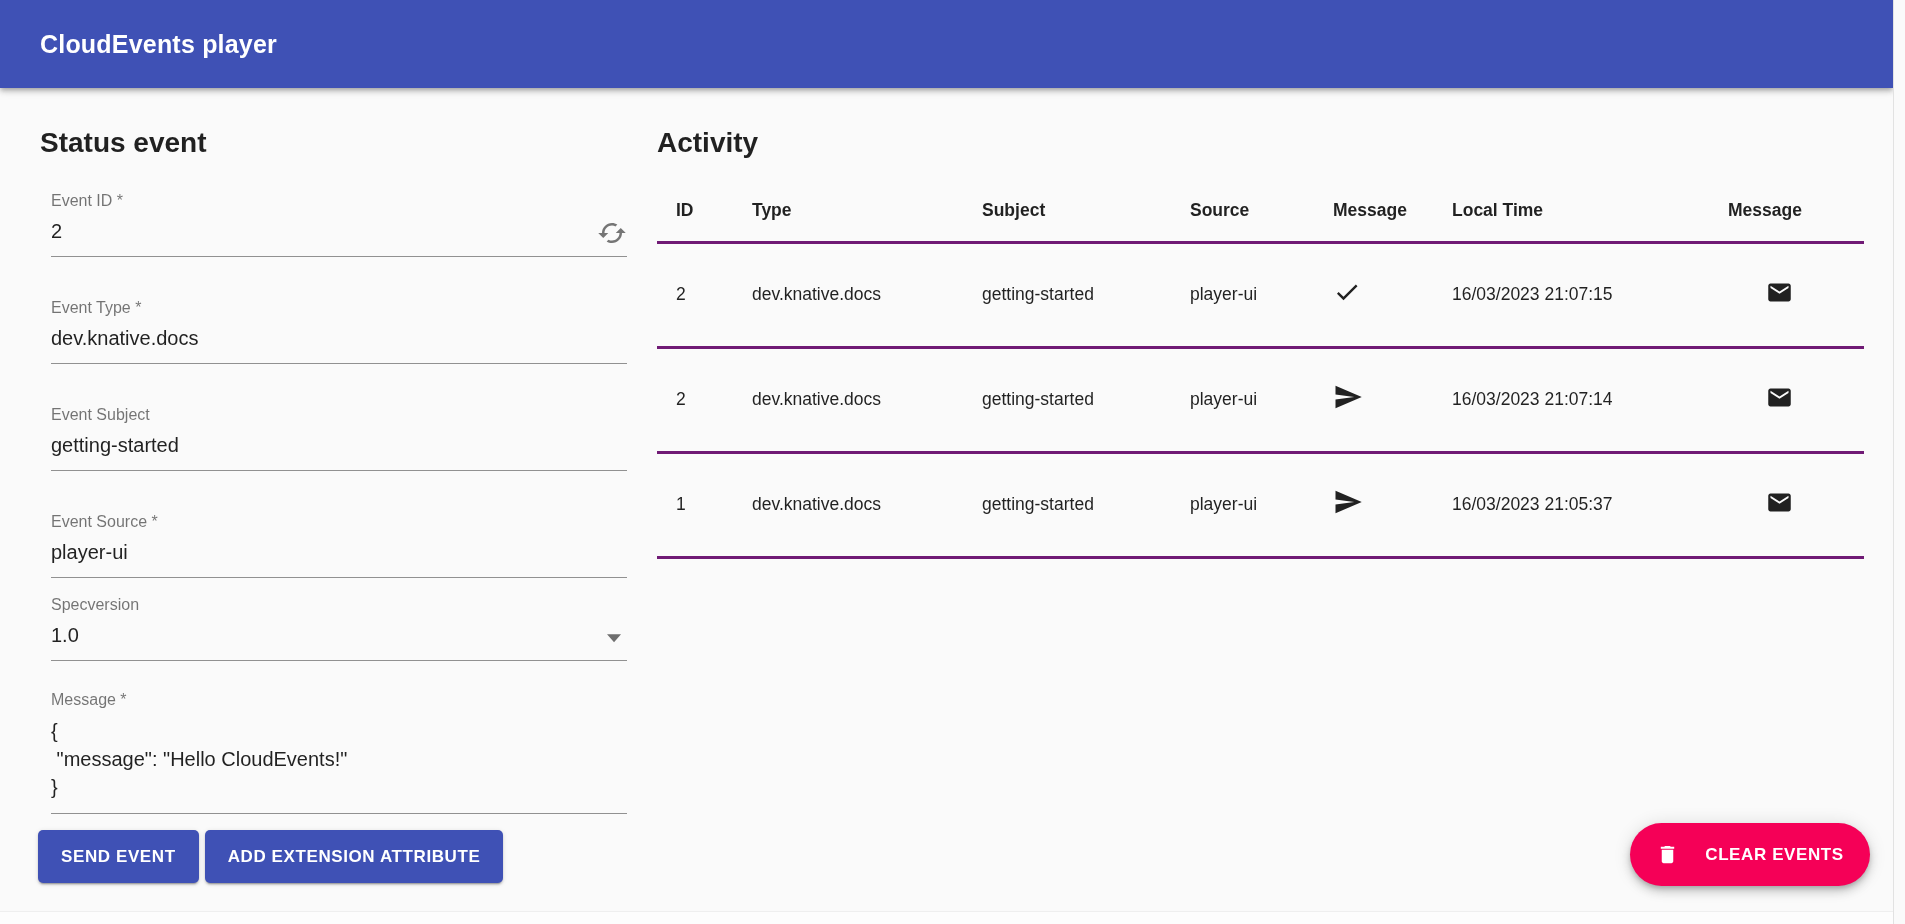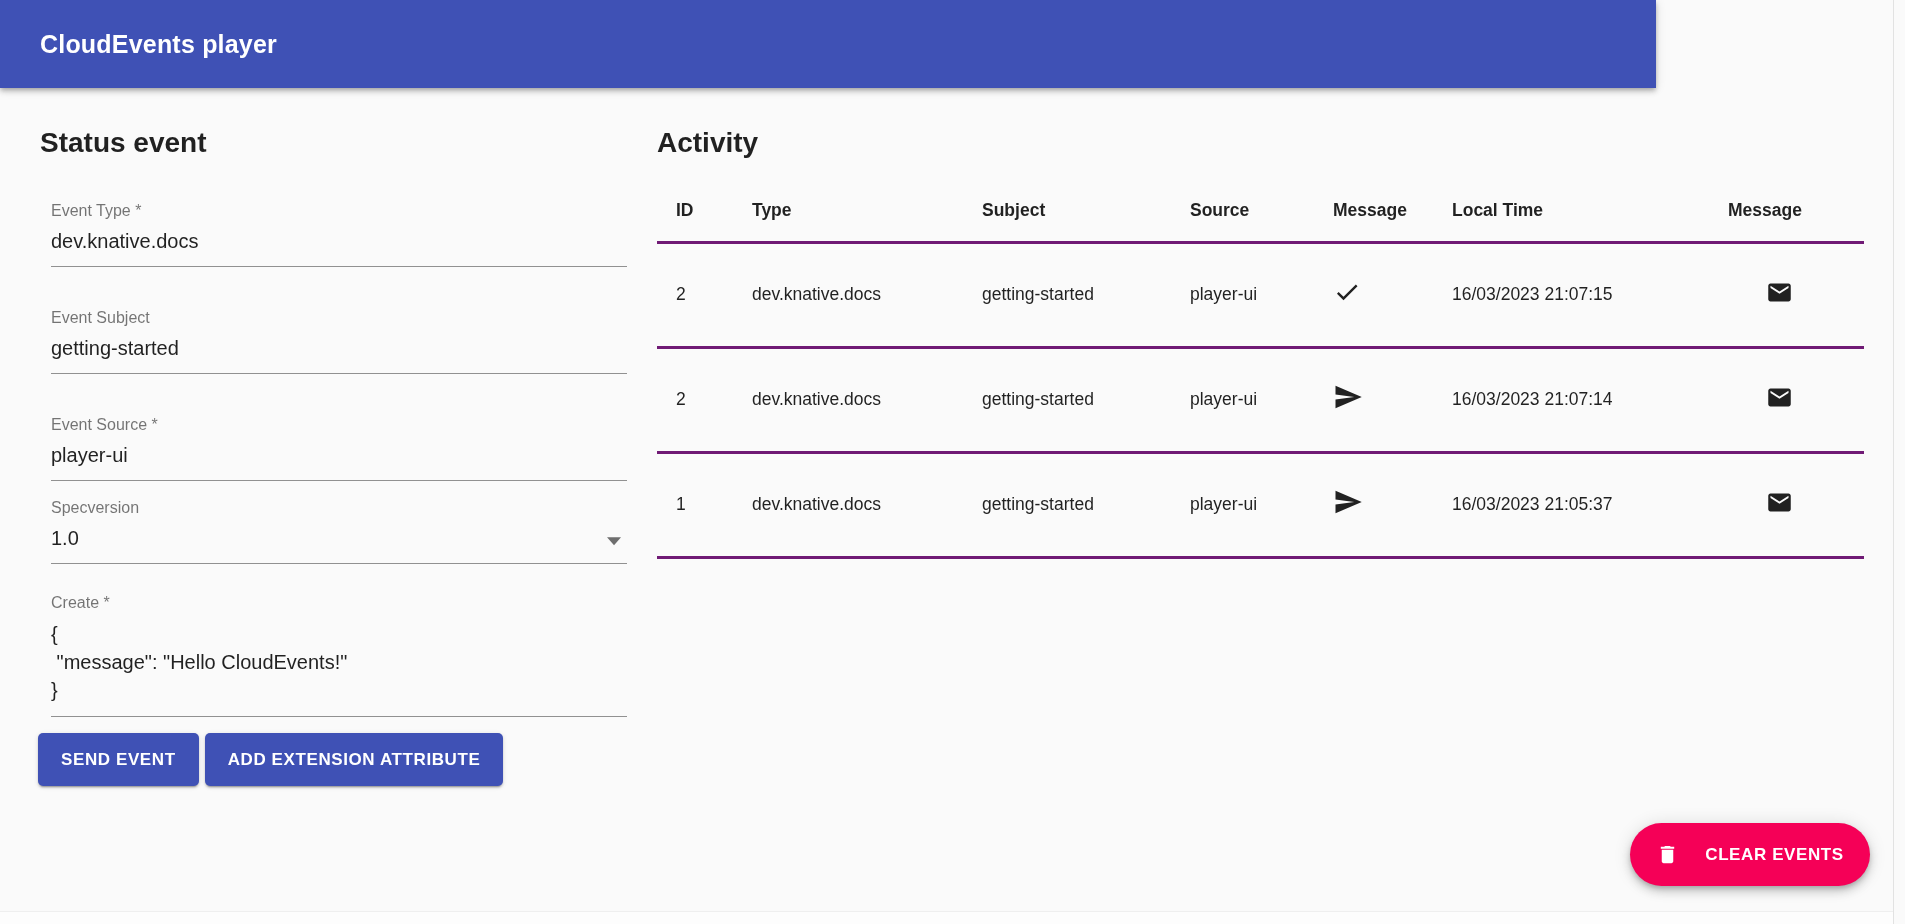--- a/index.html
+++ b/index.html
@@ -12,21 +12,21 @@
     overflow: hidden;
     background: #fafafa;
     font-family: "Liberation Sans", sans-serif;
     color: rgba(0,0,0,0.87);
   }
 
   
   .appbar {
     position: absolute;
     left: 0; top: 0;
-    width: 1656px; height: 88px;
+    width: 1893px; height: 88px;
     background: #3f51b5;
     display: flex;
     align-items: center;
     padding-left: 40px;
     box-shadow: 0 2px 4px -1px rgba(0,0,0,.2), 0 4px 5px 0 rgba(0,0,0,.14), 0 1px 10px 0 rgba(0,0,0,.12);
     z-index: 5;
   }
   .appbar .title {
     color: #ffffff;
     font-size: 25px;
@@ -219,20 +219,33 @@
 
   <header class="appbar">
     <span class="title">CloudEvents player</span>
   </header>
 
   <section class="create-panel">
     <h2 class="section-title">Status event</h2>
 
     <div class="fields">
 
+      <div class="field mt-first">
+        <span class="flabel">Event ID *</span>
+        <div class="control">
+          <input type="text" value="2" style="">
+          <button class="trailing-icon-btn">
+            <span>
+              <svg width="30" height="30" viewBox="0 0 24 24" fill="currentColor">
+                <path d="M19 8l-4 4h3c0 3.31-2.69 6-6 6-1.01 0-1.97-.25-2.8-.7l-1.46 1.46C8.97 19.54 10.43 20 12 20c4.42 0 8-3.58 8-8h3l-4-4zm-13 4c0-3.31 2.69-6 6-6 1.01 0 1.97.25 2.8.7l1.46-1.46C15.03 4.46 13.57 4 12 4c-4.42 0-8 3.58-8 8H1l4 4 4-4H6z"></path>
+              </svg>
+            </span>
+          </button>
+        </div>
+      </div>
 
       <div class="field mt-std">
         <span class="flabel">Event Type *</span>
         <div class="control">
           <input type="text" value="dev.knative.docs" style="">
         </div>
       </div>
 
       <div class="field mt-std">
         <span class="flabel">Event Subject</span>
@@ -250,21 +263,21 @@
 
       <div class="field mt-tight">
         <span class="flabel">Specversion</span>
         <div class="control">
           <div class="select-value">1.0</div>
           <span class="dropdown-arrow"></span>
         </div>
       </div>
 
       <div class="field mt-msg">
-        <span class="flabel">Create *</span>
+        <span class="flabel">Message *</span>
         <div class="control">
           <textarea rows="3" style="">{
  "message": "Hello CloudEvents!"
 }</textarea>
         </div>
       </div>
 
     </div>
 
     <div class="form-actions">

